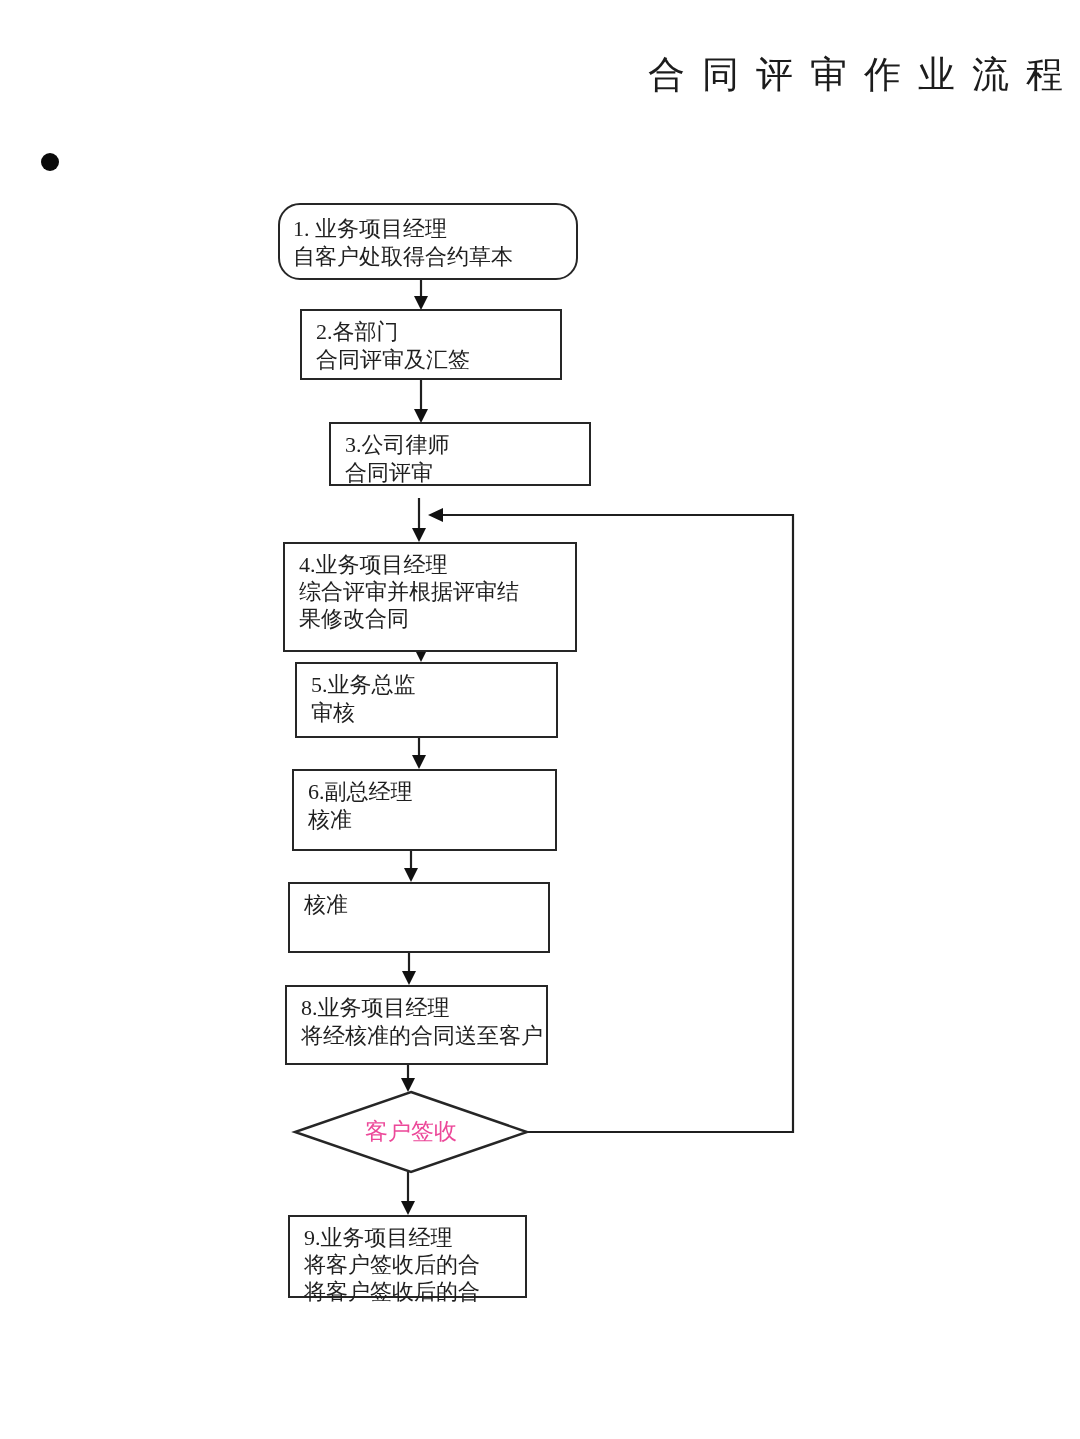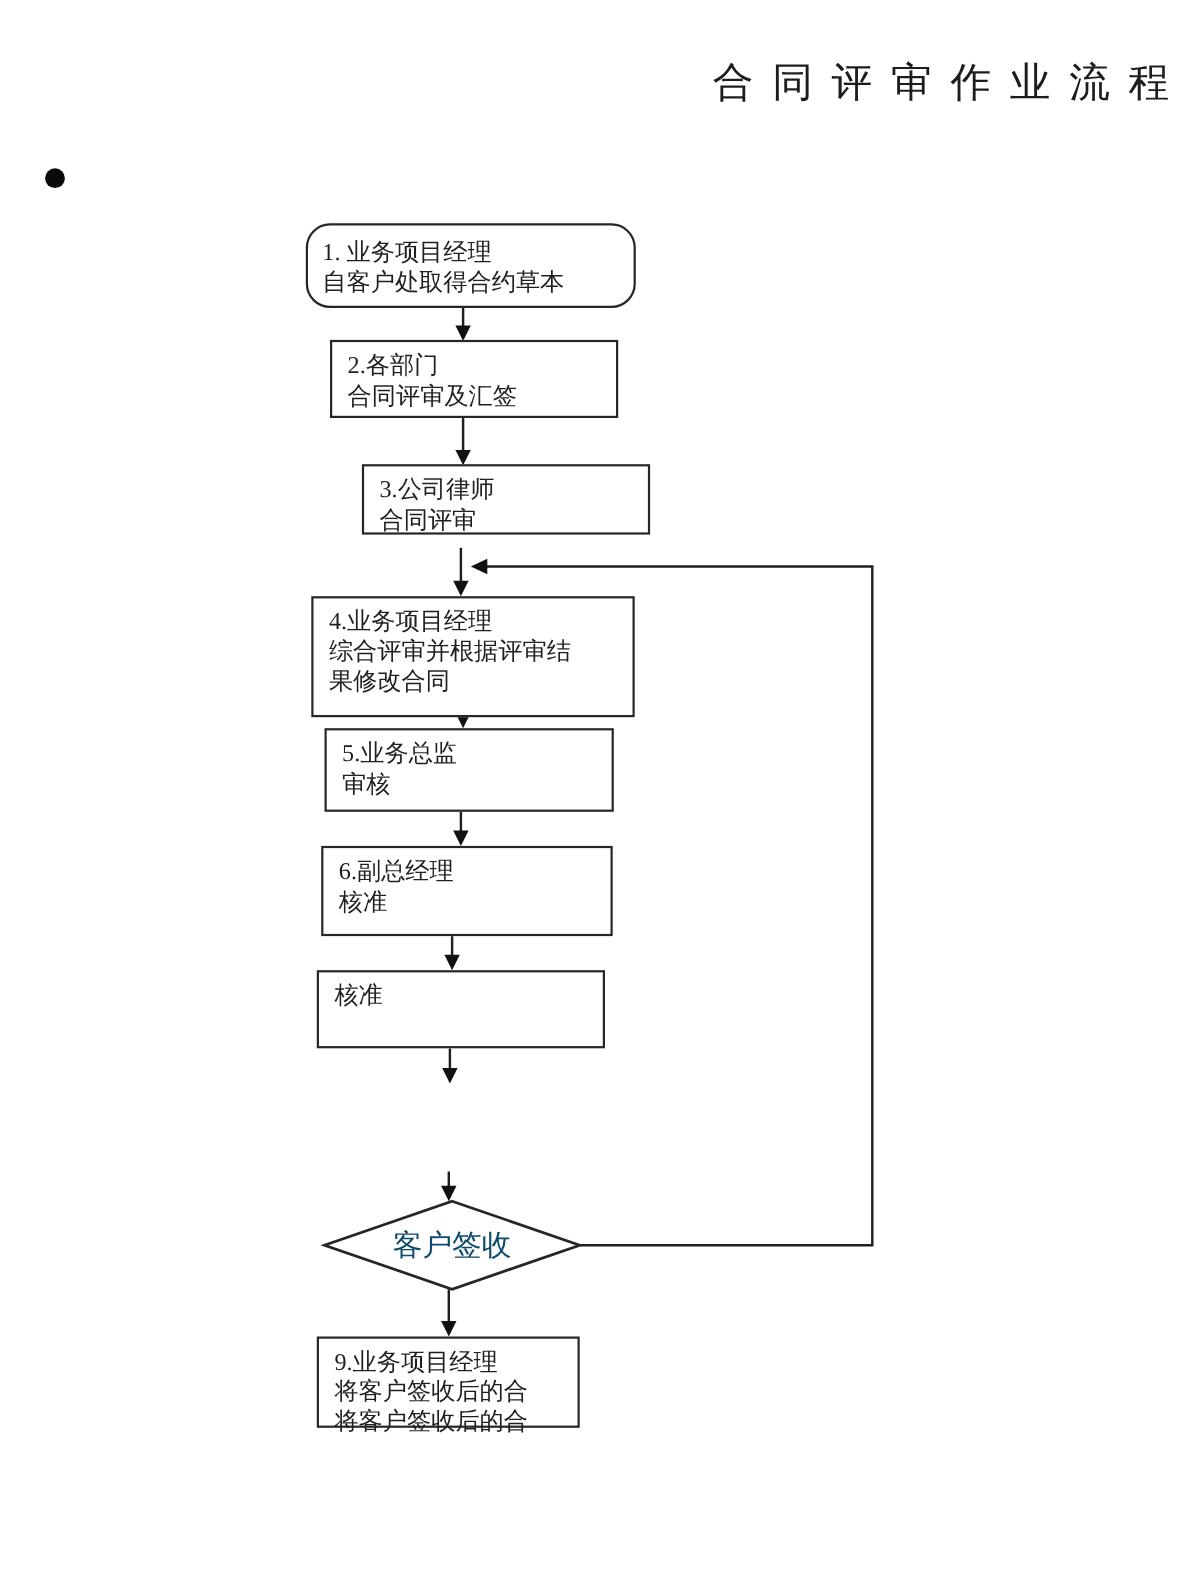--- a/index.html
+++ b/index.html
@@ -59,23 +59,23 @@
     padding-top: 10px;
   }
   .node.n4, .node.n9 { line-height: 27px; }
   .nline { white-space: nowrap; }
   .diamond-label {
     position: absolute;
     left: 301px;
     top: 1118px;
     width: 220px;
     text-align: center;
-    font-size: 27px;
+    font-size: 23px;
     line-height: 28px;
-    color: #0c4a6e;
+    color: #ec4899;
   }
 </style>
 </head>
 <body>
 
 <div class="page">
 
   <div class="title">合同评审作业流程</div>
 
   <div class="bullet"></div>
@@ -136,20 +136,24 @@
 
   <div class="node" style="left:292px; top:769px; width:265px; height:82px;">
     <div class="nline">6.副总经理</div>
     <div class="nline">核准</div>
   </div>
 
   <div class="node" style="left:288px; top:882px; width:262px; height:71px;">
     <div class="nline">核准</div>
   </div>
 
+  <div class="node" style="left:285px; top:985px; width:263px; height:80px;">
+    <div class="nline">8.业务项目经理</div>
+    <div class="nline">将经核准的合同送至客户</div>
+  </div>
 
   <div class="diamond-label">客户签收</div>
 
   <div class="node n9" style="left:288px; top:1215px; width:239px; height:83px;">
     <div class="nline">9.业务项目经理</div>
     <div class="nline">将客户签收后的合</div>
     <div class="nline">将客户签收后的合</div>
   </div>
 
 </div>

